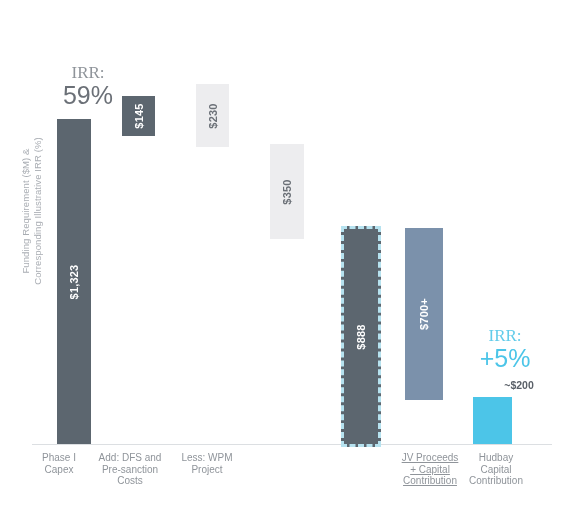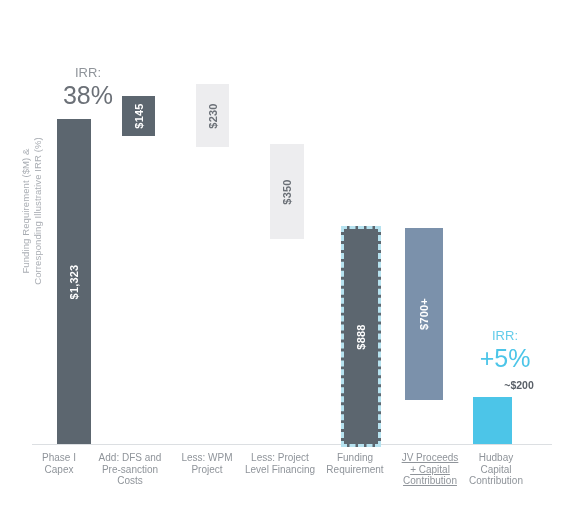--- a/index.html
+++ b/index.html
@@ -85,23 +85,24 @@
     border: 3px dashed #b6e2ef;
   }
 
   
   .irr-block {
     position: absolute;
     text-align: center;
     line-height: 1;
   }
   .irr-label {
-    font-size: 13px;
+    font-size: 17px;
     line-height: 16px;
     display: block;
+    font-family: Liberation Serif, serif;
   }
   .irr-value {
     font-size: 25px;
     line-height: 29px;
     display: block;
   }
   .irr-gray .irr-label { color: #8f949a; }
   .irr-gray .irr-value { color: #6b7077; }
   .irr-cyan .irr-label { color: #63ccea; }
   .irr-cyan .irr-value { color: #4cc5e8; }
@@ -134,21 +135,21 @@
 
   <div class="y-axis-title">Funding Requirement ($M) &amp;
 Corresponding Illustrative IRR (%)</div>
 
   <div class="axis-line"></div>
 
   <div class="plot-area">
 
     <div class="irr-block irr-gray" style="left: 16px; top: 51px; width: 80px;">
       <span class="irr-label">IRR:</span>
-      <span class="irr-value">38%</span>
+      <span class="irr-value">59%</span>
     </div>
 
     <div class="bar" style="left: 25px; top: 105px; width: 34px; height: 325px; background: #5c666f;">
       <span class="bar-value on-dark">$1,323</span>
     </div>
 
     <div class="bar" style="left: 90px; top: 82px; width: 33px; height: 40px; background: #5c666f;">
       <span class="bar-value on-dark">$145</span>
     </div>
 
@@ -182,25 +183,21 @@
   <div class="cat-label" style="left: 28px; width: 62px;">Phase I
 Capex</div>
 
   <div class="cat-label" style="left: 92px; width: 76px;">Add: DFS and
 Pre-sanction
 Costs</div>
 
   <div class="cat-label" style="left: 174px; width: 66px;">Less: WPM
 Project</div>
 
-  <div class="cat-label" style="left: 240px; width: 80px;">Less: Project
-Level Financing</div>
-
-  <div class="cat-label" style="left: 319px; width: 72px;">Funding
-Requirement</div>
+
 
   <div class="cat-label" style="left: 391px; width: 78px; text-decoration: underline;">JV Proceeds
 + Capital
 Contribution</div>
 
   <div class="cat-label" style="left: 461px; width: 70px;">Hudbay
 Capital
 Contribution</div>
 
 </div>

